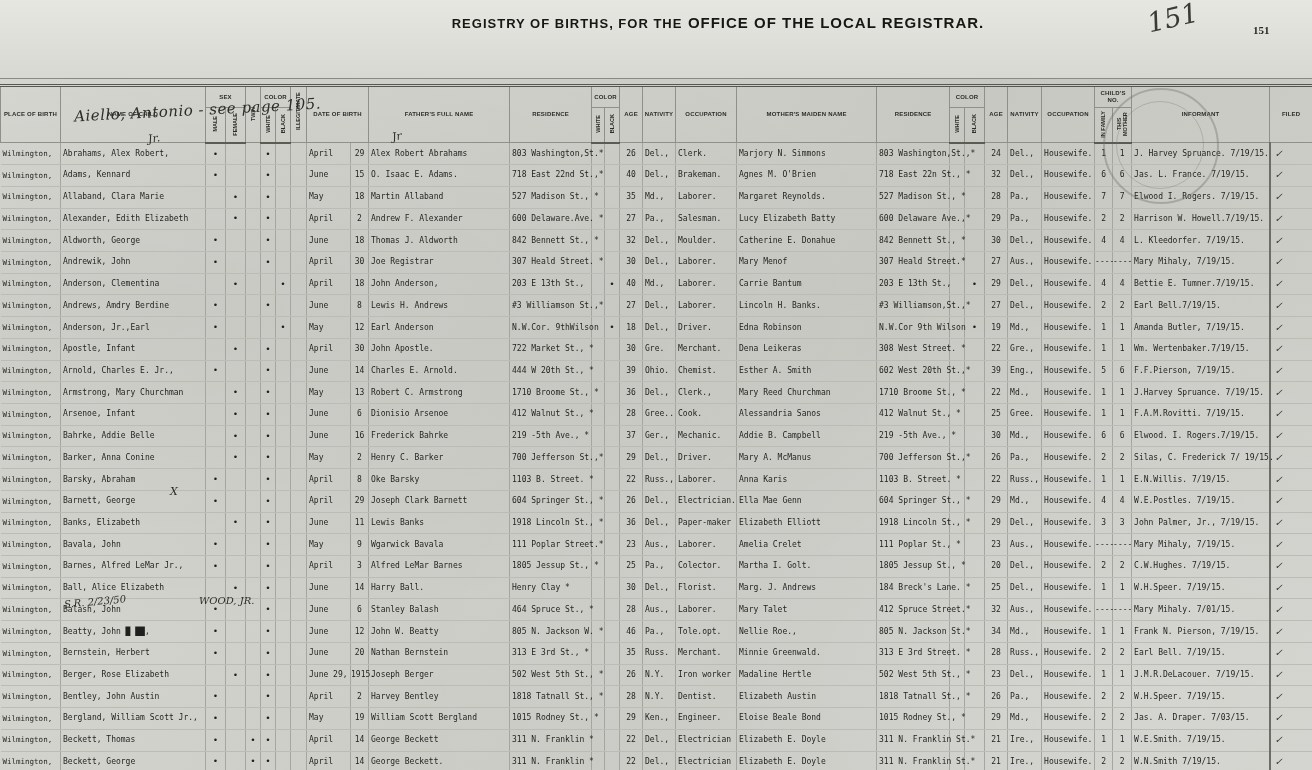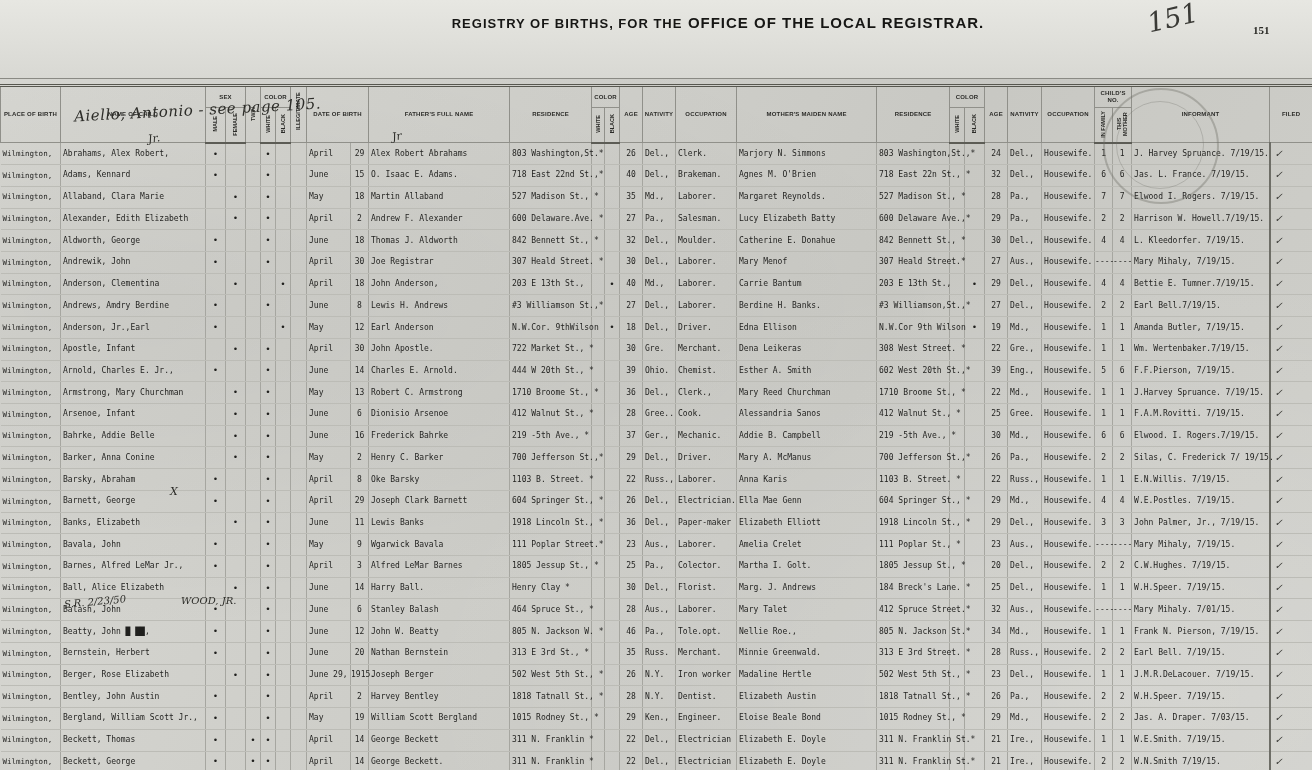--- a/index.html
+++ b/index.html
@@ -49,21 +49,21 @@
   
   .hw{position:absolute;font-family:"DejaVu Serif",serif;font-style:italic;color:#2d2d29;white-space:nowrap;}
   .hw-151{top:2px;left:1147px;font-size:27px;transform:rotate(-13deg);color:#3a3a36;}
   .pr-151{position:absolute;top:24px;left:1253px;font-family:"Liberation Serif",serif;
     font-weight:bold;font-size:11px;color:#2a2a26;}
   .hw-aiello{top:101px;left:74px;font-size:15px;transform:rotate(-3deg);letter-spacing:.5px;}
   .hw-jr1{top:132px;left:148px;font-size:11px;transform:rotate(-8deg);}
   .hw-jr2{top:130px;left:392px;font-size:11px;transform:rotate(-10deg);}
   .hw-x{top:485px;left:170px;font-size:11px;}
   .hw-sr{top:596px;left:64px;font-size:10px;transform:rotate(-5deg);}
-  .hw-wood{top:595px;left:181px;font-size:10px;}
+  .hw-wood{top:595px;left:199px;font-size:10px;}
   .stamp{position:absolute;top:88px;left:1103px;width:112px;height:112px;border-radius:50%;
     border:2px solid rgba(110,110,102,.38);}
   .stamp-inner{position:absolute;top:101px;left:1116px;width:86px;height:86px;border-radius:50%;
     border:1px solid rgba(110,110,102,.30);}
 </style>
 </head>
 <body>
 
 <div class="page">
   <div class="corner"></div>
@@ -367,21 +367,21 @@
       <td class="dot"></td>
       <td class="hvy-l">June</td>
       <td class="c-day">8</td>
       <td>Lewis H. Andrews</td>
       <td>#3 Williamson St.,*</td>
       <td class="dot"></td>
       <td class="dot"></td>
       <td class="ctr">27</td>
       <td>Del.,</td>
       <td>Laborer.</td>
-      <td>Berdine H. Banks.</td>
+      <td>Lincoln H. Banks.</td>
       <td>#3 Williamson,St.,*</td>
       <td class="dot"></td>
       <td class="dot"></td>
       <td class="ctr">27</td>
       <td>Del.,</td>
       <td>Housewife.</td>
       <td class="ctr">2</td>
       <td class="ctr">2</td>
       <td>Earl Bell.7/19/15.</td>
       <td class="c-filed">✓</td>
@@ -397,21 +397,21 @@
       <td class="dot"></td>
       <td class="hvy-l">May</td>
       <td class="c-day">12</td>
       <td>Earl Anderson</td>
       <td>N.W.Cor. 9thWilson</td>
       <td class="dot"></td>
       <td class="dot">•</td>
       <td class="ctr">18</td>
       <td>Del.,</td>
       <td>Driver.</td>
-      <td>Edna Ellison</td>
+      <td>Edna Robinson</td>
       <td>N.W.Cor 9th Wilson</td>
       <td class="dot"></td>
       <td class="dot">•</td>
       <td class="ctr">19</td>
       <td>Md.,</td>
       <td>Housewife.</td>
       <td class="ctr">1</td>
       <td class="ctr">1</td>
       <td>Amanda Butler, 7/19/15.</td>
       <td class="c-filed">✓</td>

